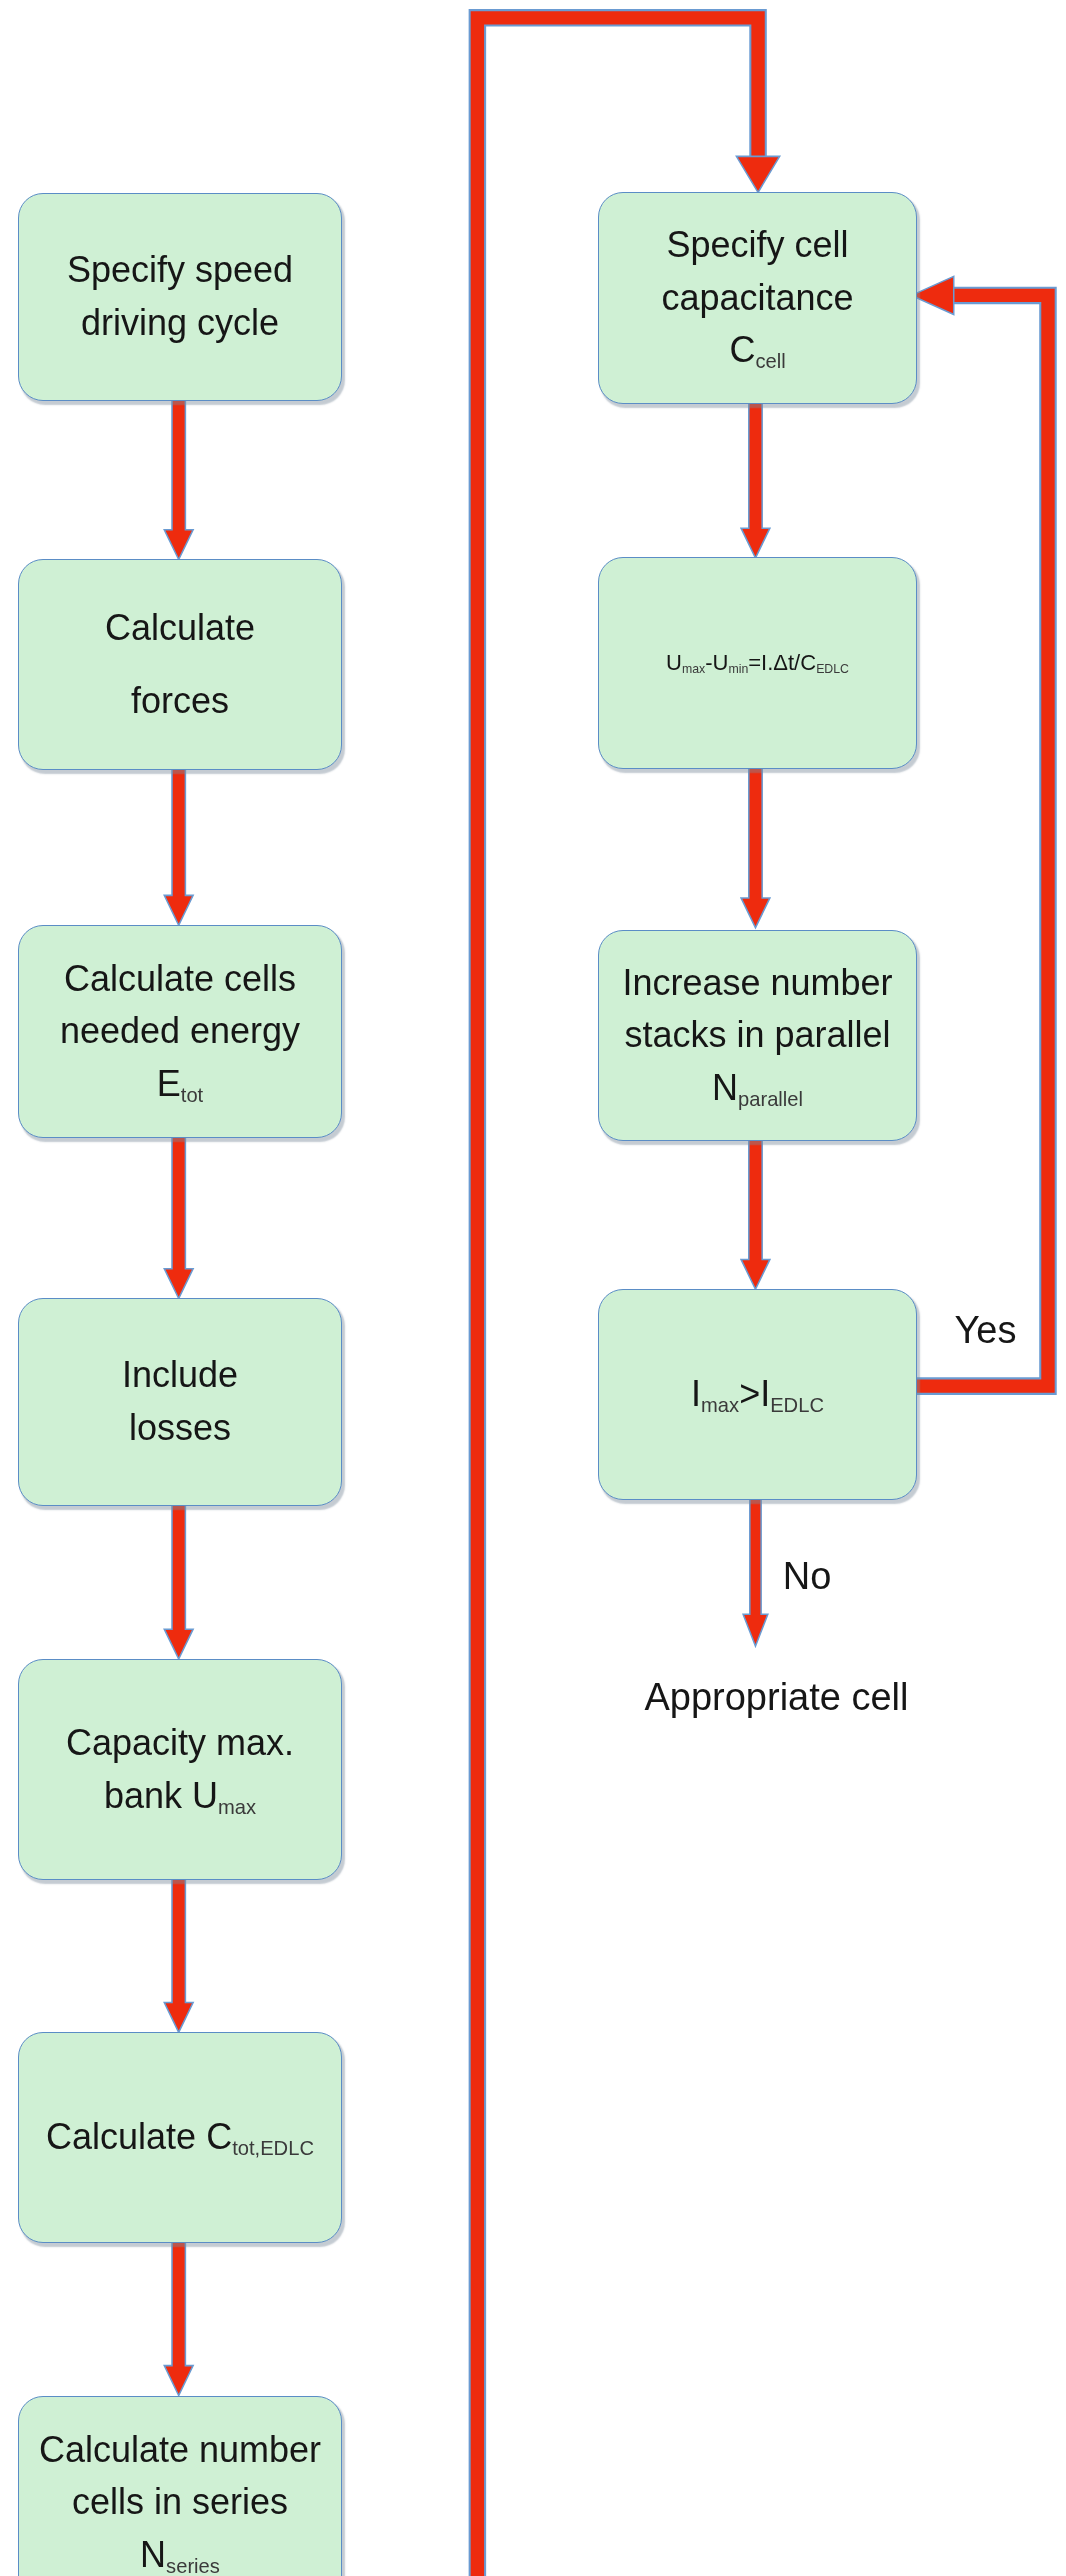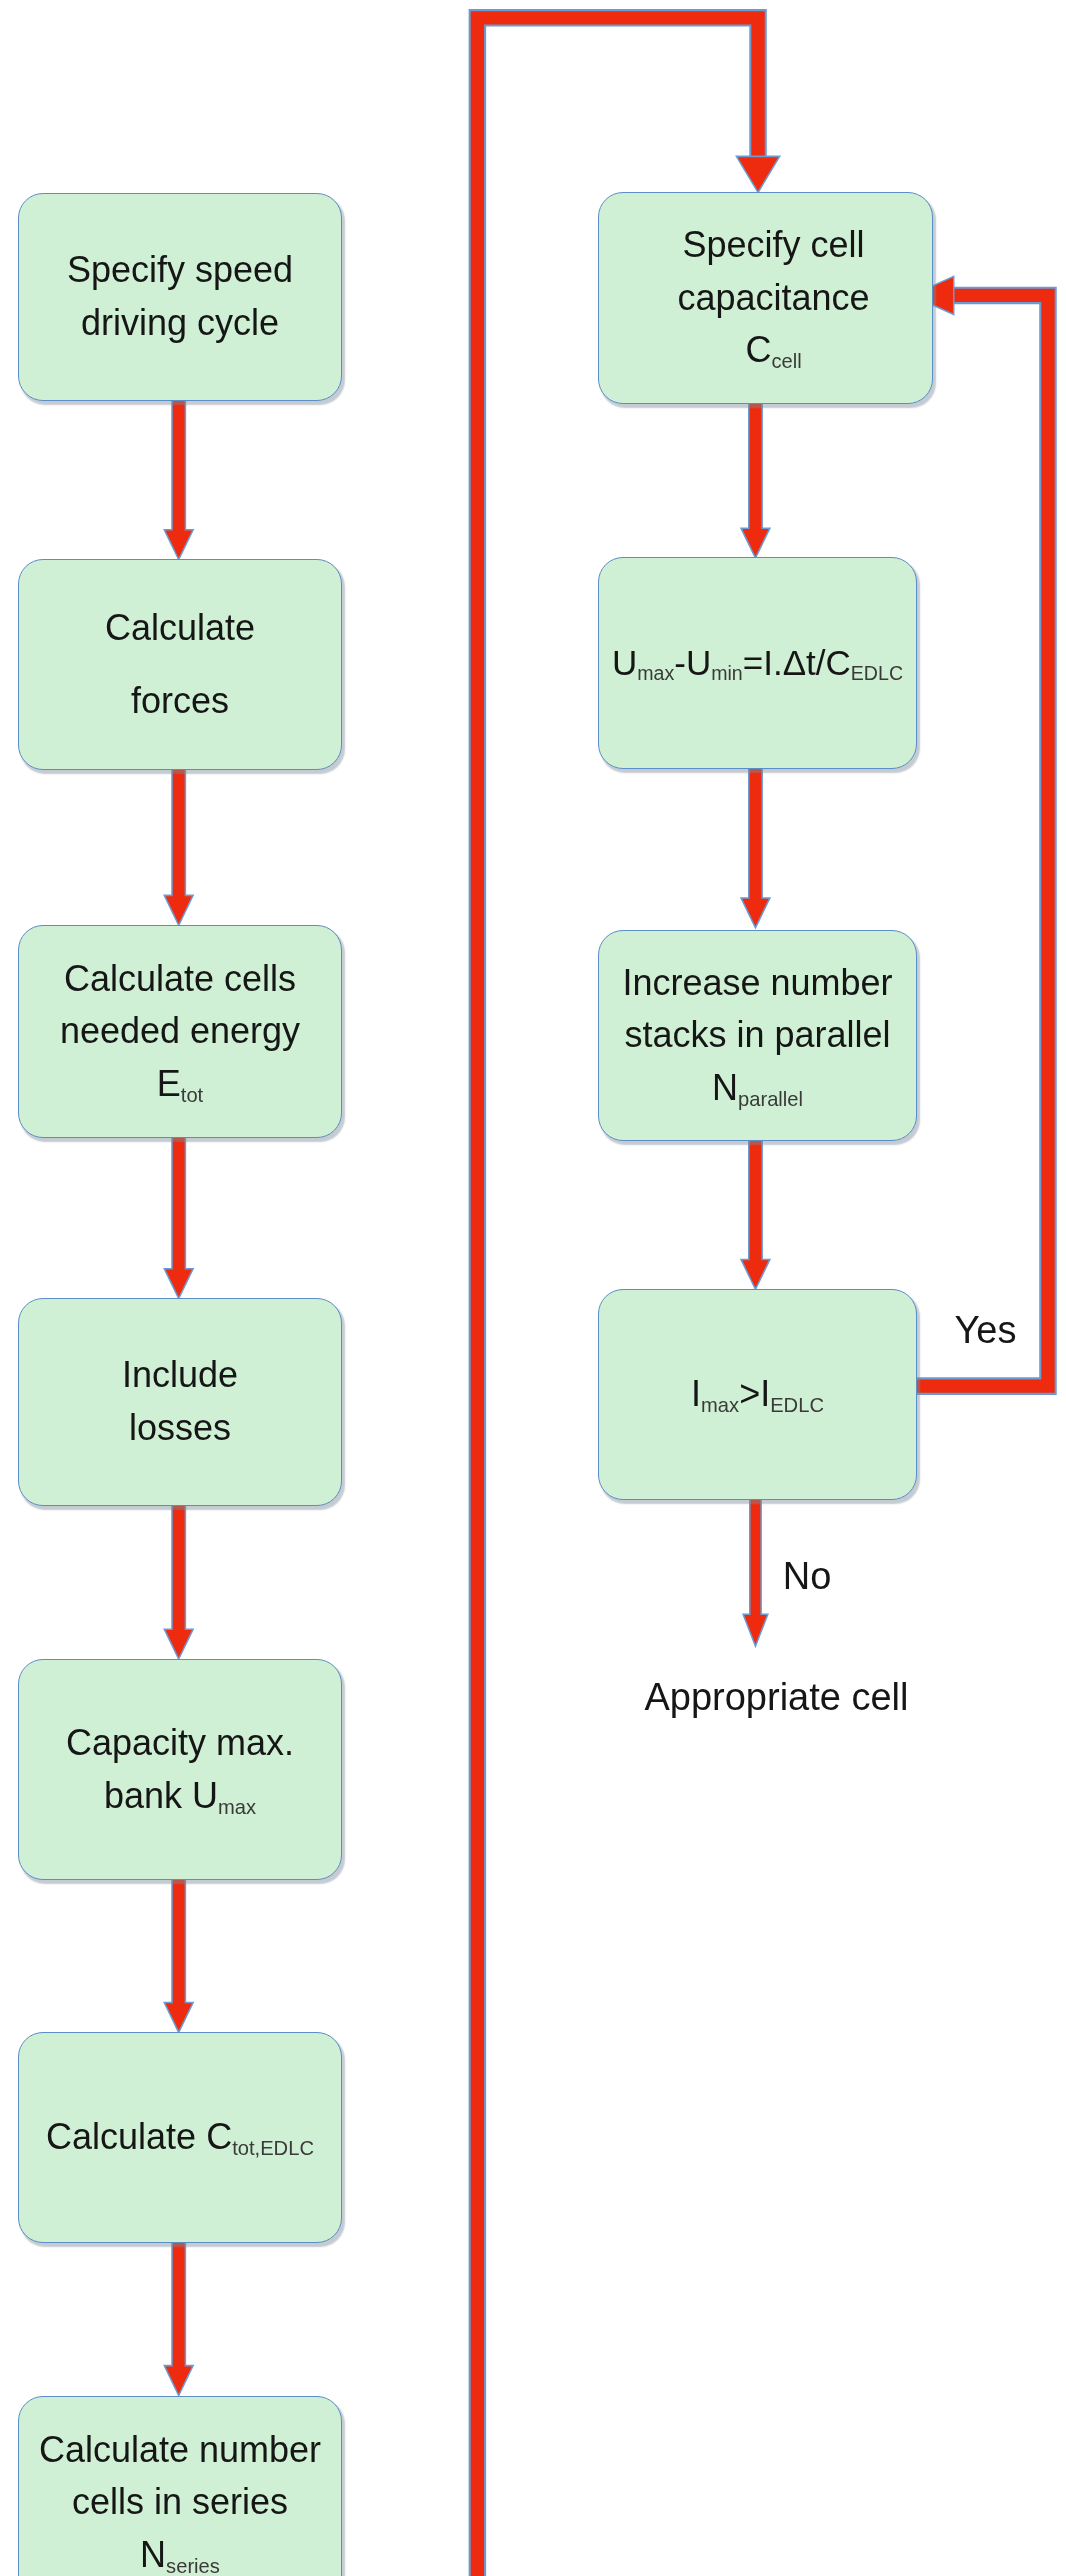--- a/index.html
+++ b/index.html
@@ -28,25 +28,25 @@
   }
   .bline{white-space:nowrap;}
   .sub{font-size:0.56em;vertical-align:-0.28em;color:var(--sub);letter-spacing:0;}
   #node-b1{left:18px; top:193px; width:322px;height:206px;}
   #node-b2{left:18px; top:559px;width:322px;height:209px;gap:20px;}
   #node-b3{left:18px; top:925px;width:322px;height:211px;}
   #node-b4{left:18px; top:1298px;width:322px;height:206px;}
   #node-b5{left:18px; top:1659px;width:322px;height:219px;}
   #node-b6{left:18px; top:2032px;width:322px;height:209px;}
   #node-b7{left:18px; top:2396px;width:322px;height:211px;}
-  #node-r1{left:598px;top:192px; width:317px;height:210px;padding-left:16px;}
+  #node-r1{left:598px;top:192px; width:317px;height:210px;}
   #node-r2{left:598px;top:557px;width:317px;height:210px;}
   #node-r3{left:598px;top:930px;width:317px;height:209px;}
   #node-r4{left:598px;top:1289px;width:317px;height:209px;}
-  #node-r2 .bline{font-size:35px;text-align:center;}
+  #node-r2 .bline{font-size:22px;text-align:center;}
   .flabel{
     position:absolute;
     color:var(--text);
     font-size:38px;
     line-height:1.4;
     text-align:center;
     white-space:pre-line;
   }
   #label-capacity{left:725px;top:779px;width:309px;}
   #label-yes{left:939px;top:1304px;width:93px;}

